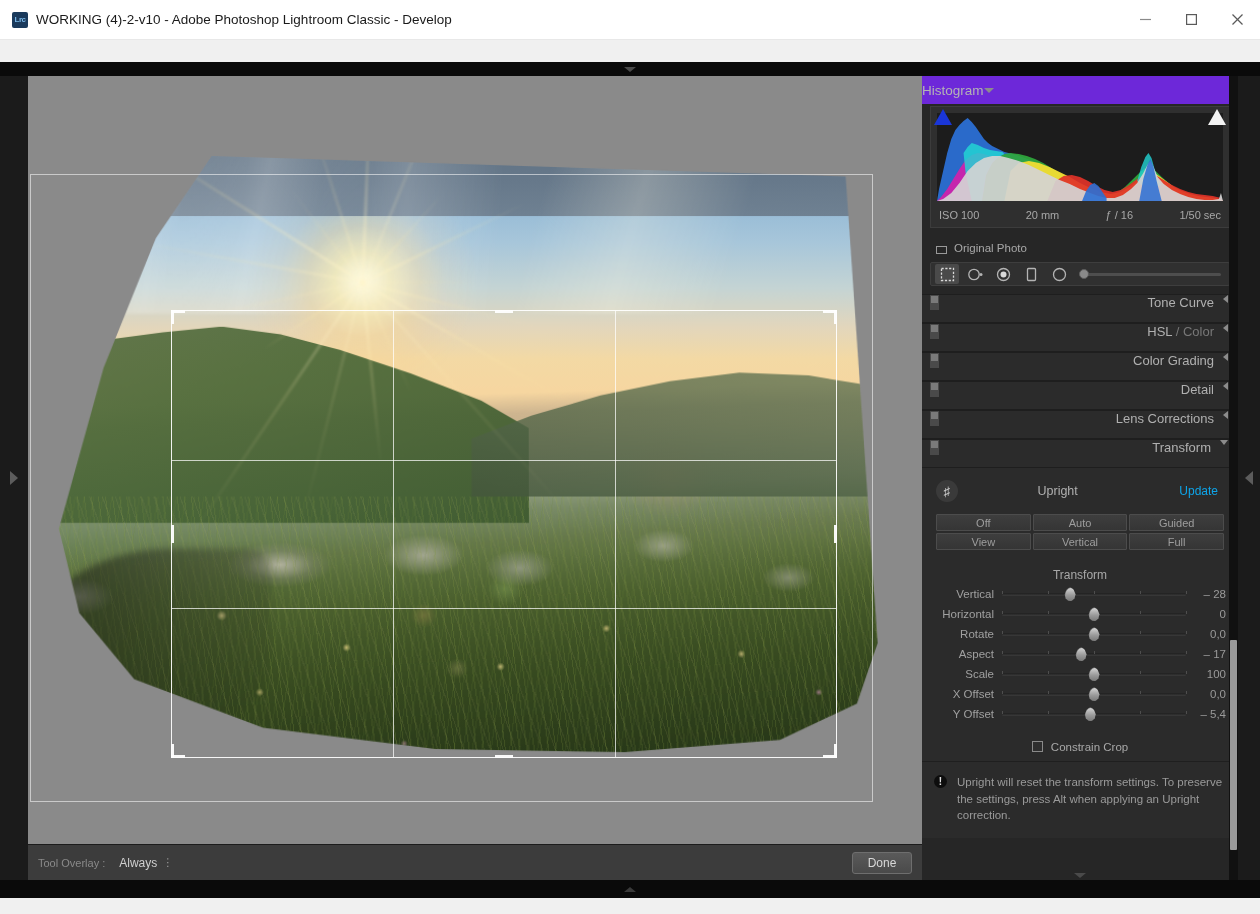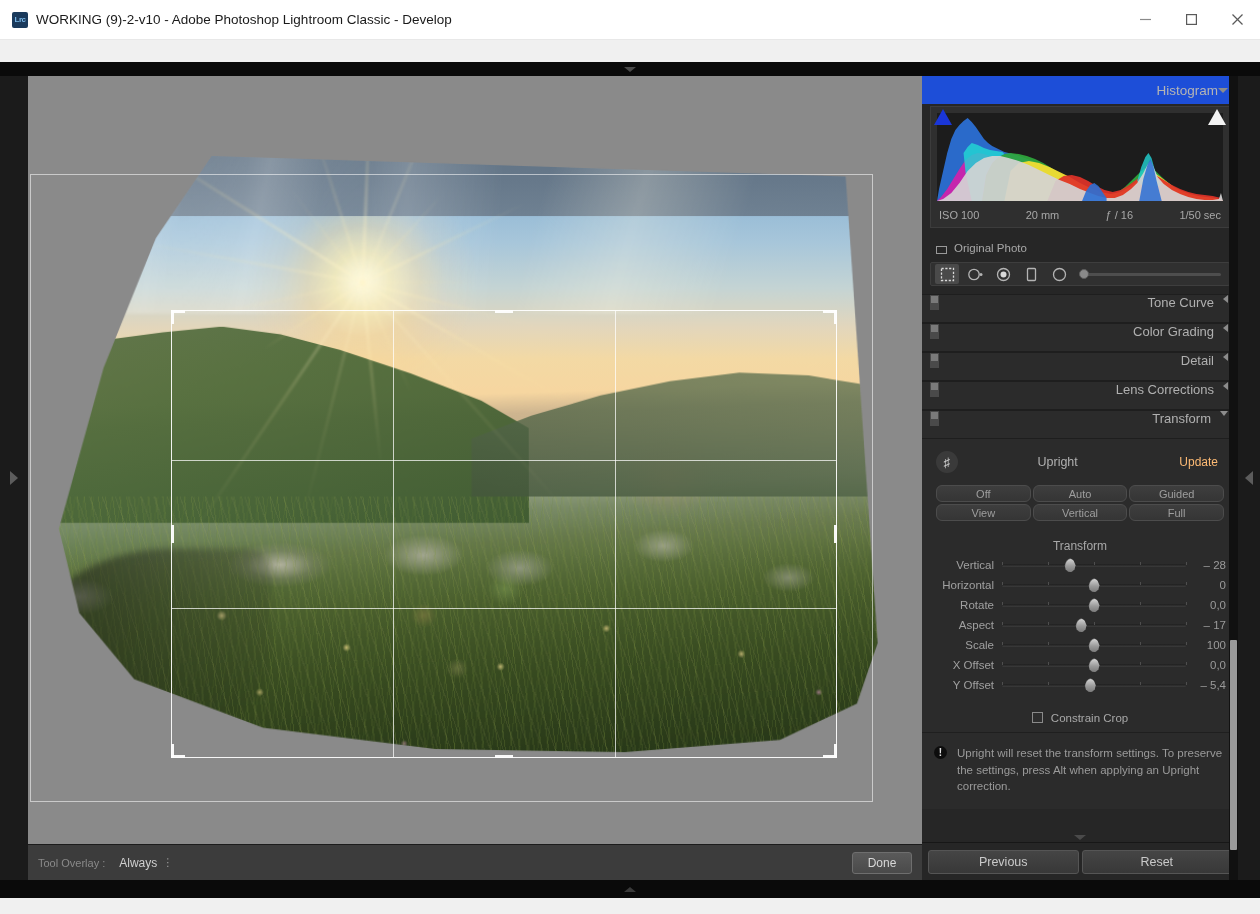--- a/index.html
+++ b/index.html
@@ -343,23 +343,23 @@
     display: flex; flex-direction: column;
   }
   .rp-scroll {
     flex: 1;
     overflow: hidden;
     position: relative;
   }
 
   .panel-header-row {
     height: 28px;
-    display: flex; align-items: center; justify-content: flex-end;
+    display: flex; align-items: center; justify-content: flex-start;
     padding-right: 10px; 
-    background: #1d4ed8;
+    background: #6d28d9;
   }
   .panel-title {
     font-size: 13.5px; color: #b4b4b4;
   }
   .panel-tri {
     width: 0; height: 0;
     border-left: 5px solid transparent;
     border-right: 5px solid transparent;
     border-top: 5px solid #8c8c8c;
   }
@@ -491,35 +491,35 @@
     background: #3a3a3a; border-radius: 50%;
     display: flex; align-items: center; justify-content: center;
     color: #cfcfcf; font-size: 13px;
   }
   .upright-label {
     flex: 1; text-align: center;
     font-size: 12.5px; color: #b0b0b0;
     margin-left: -14px;
   }
   .update-btn {
-    font-size: 12px; color: #fdba74;
+    font-size: 12px; color: #0ea5e9;
     padding: 2px 8px; border-radius: 2px;
   }
 
   .mode-grid {
     display: grid;
     grid-template-columns: repeat(3, 1fr);
     gap: 2px;
     margin: 10px 14px 0 14px;
   }
   .mode-btn {
     height: 17px;
     background: linear-gradient(180deg, #3e3e3e 0%, #353535 100%);
     border: 1px solid #4c4c4c;
-    border-radius: 6px;
+    border-radius: 1px;
     color: #9e9e9e; font-size: 11px;
     display: flex; align-items: center; justify-content: center;
   }
 
   .tf-subtitle {
     text-align: center;
     font-size: 12px; color: #a8a8a8;
     margin-top: 18px; margin-bottom: 2px;
   }
   .slider-row {
@@ -628,21 +628,21 @@
     border-radius: 1px;
   }
 </style>
 </head>
 <body>
 
 <div id="app">
 
   <div class="titlebar">
     <div class="tb-icon">Lrc</div>
-    <div class="tb-title">WORKING (9)-2-v10 - Adobe Photoshop Lightroom Classic - Develop</div>
+    <div class="tb-title">WORKING (4)-2-v10 - Adobe Photoshop Lightroom Classic - Develop</div>
     <div class="tb-controls">
       <div class="tb-btn">
         <svg width="11" height="11">
             <line x1="0" y1="5.5" x2="11" y2="5.5" stroke="#8a8a8a" stroke-width="1.2"></line>
           </svg>
       </div>
       <div class="tb-btn">
         <svg width="11" height="11">
             <rect x="0.6" y="0.6" width="9.8" height="9.8" fill="none" stroke="#5a5a5a" stroke-width="1.2"></rect>
           </svg>
@@ -813,20 +813,28 @@
 
         <div class="sect-header" style="margin-top:8px;">
           <div class="sw-icon">
               <i></i>
               <i></i>
             </div>
           <div class="sect-title">Tone Curve</div>
           <div class="sect-tri closed"></div>
         </div>
 
+        <div class="sect-header">
+          <div class="sw-icon">
+              <i></i>
+              <i></i>
+            </div>
+          <div class="sect-title"><span>HSL</span><span class="dim"> / Color</span></div>
+          <div class="sect-tri closed"></div>
+        </div>
 
         <div class="sect-header">
           <div class="sw-icon">
               <i></i>
               <i></i>
             </div>
           <div class="sect-title">Color Grading</div>
           <div class="sect-tri closed"></div>
         </div>
 
@@ -986,24 +994,20 @@
             <div class="info-icon">!</div>
             <div class="info-text">Upright will reset the transform settings. To preserve the settings, press Alt when applying an Upright correction.</div>
           </div>
         </div>
       </div>
 
       <div class="rp-collapse">
         <div class="collapse-arrow down"></div>
       </div>
 
-      <div class="rp-bottom">
-        <div class="big-btn">Previous</div>
-        <div class="big-btn">Reset</div>
-      </div>
     </div>
 
     <div class="scrollbar">
       <div class="scroll-thumb"></div>
     </div>
 
     <div class="side-arrow-right">
       <div class="tri-left"></div>
     </div>
 

